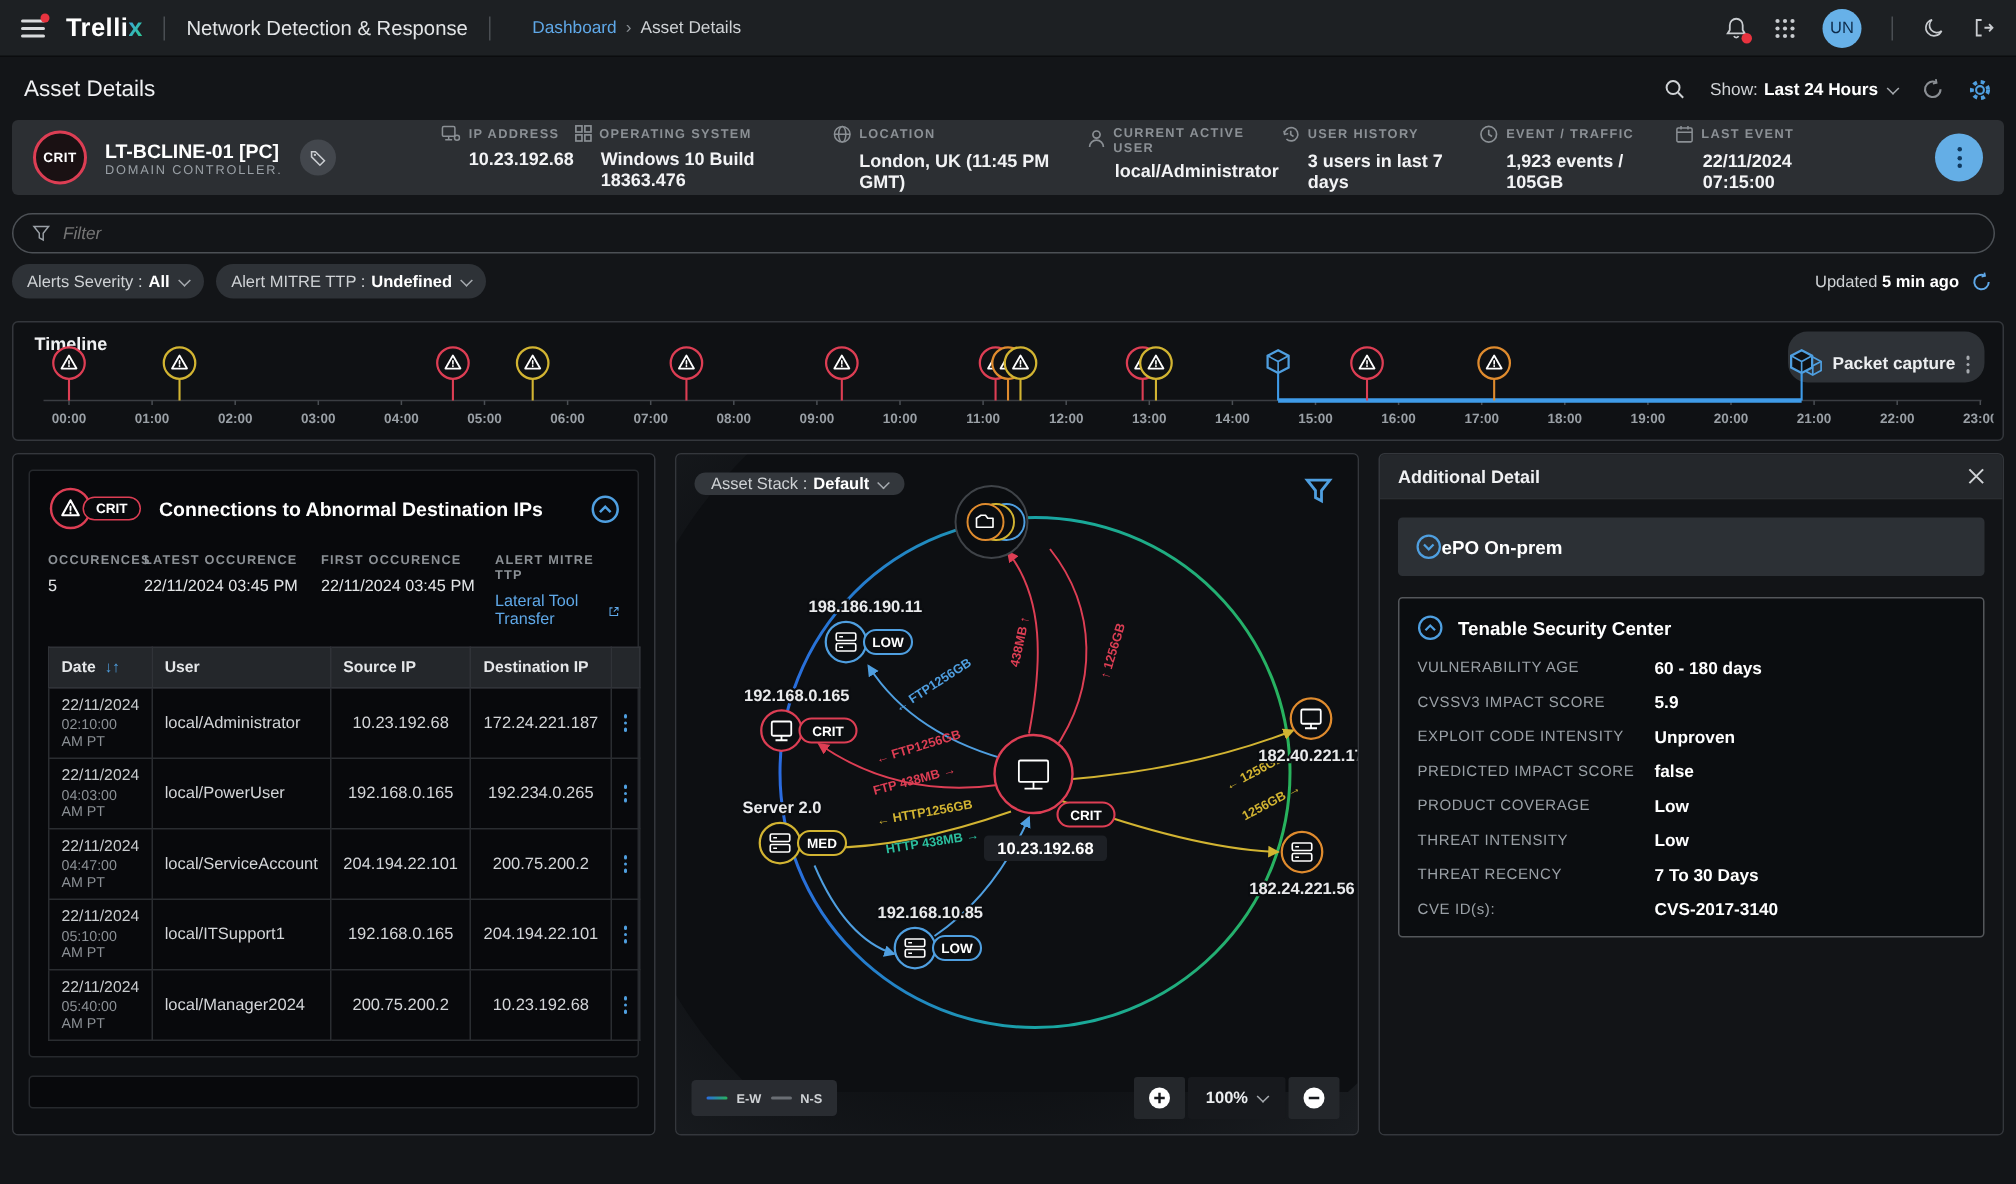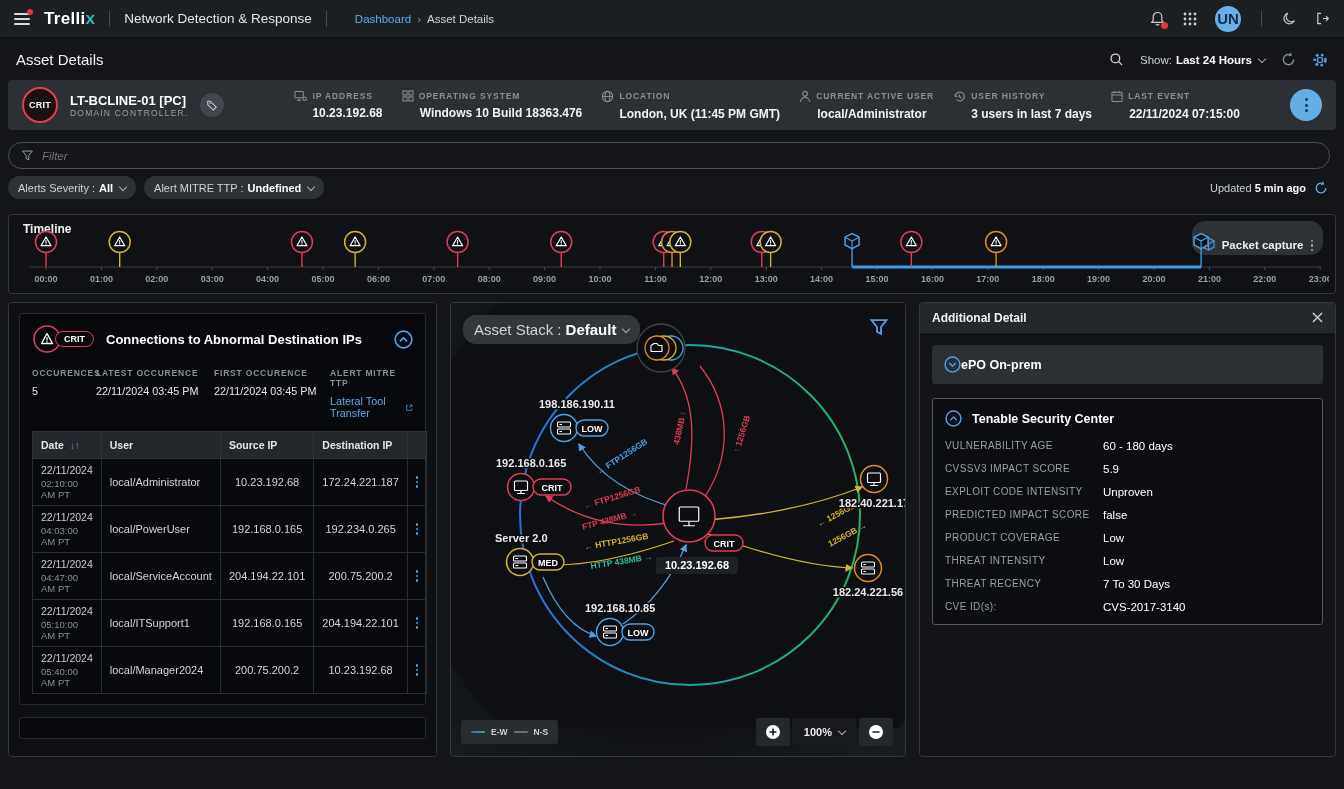--- a/index.html
+++ b/index.html
@@ -19,21 +19,21 @@
   .burger .dot{position:absolute;right:-3px;top:-4px;width:6px;height:6px;border-radius:50%;background:#e8333f}
   .logo{font-weight:bold;font-size:17px;letter-spacing:.3px;margin-left:14px;color:#fff}
   .logo i{font-style:normal;background:linear-gradient(120deg,#3fa0e8,#2bd08a);-webkit-background-clip:text;background-clip:text;color:transparent}
   .navdiv{width:1px;height:16px;background:#4a4e53;margin:0 14px}
   .module{font-size:13.5px;color:#e3e5e7}
   .crumb{font-size:11.5px;margin-left:14px;display:flex;align-items:center;gap:6px}
   .crumb .p{color:var(--link)} .crumb .s{color:#8b9095} .crumb .c{color:#cfd2d5}
   .nav-right{margin-left:auto;display:flex;align-items:center;gap:18px}
   .nicon{position:relative;color:#c9ccd0;display:flex;cursor:pointer}
   .nicon .dot{position:absolute;right:-3px;bottom:-2px;width:7px;height:7px;border-radius:50%;background:#e8333f}
-  .avatar{width:26px;height:26px;border-radius:50%;background:#67b1e8;color:#0d2b4a;font-size:15px;font-weight:bold;display:flex;align-items:center;justify-content:center;cursor:pointer}
+  .avatar{width:26px;height:26px;border-radius:50%;background:#67b1e8;color:#0d2b4a;font-size:11px;font-weight:normal;display:flex;align-items:center;justify-content:center;cursor:pointer}
   
   .phr{display:flex;align-items:center;padding:13px 16px 12px 16px}
   .ptitle{font-size:15px;font-weight:400;color:#f0f1f3}
   .phr-right{margin-left:auto;display:flex;align-items:center;gap:16px}
   .show{font-size:11.5px;color:#cfd2d5;display:flex;align-items:center;cursor:pointer}
   .show b{color:#fff;margin-left:4px}
   .chev{width:6px;height:6px;border-right:1.5px solid #a7abb0;border-bottom:1.5px solid #a7abb0;transform:rotate(45deg);display:inline-block;margin-left:7px;margin-bottom:2px}
   
   .abar{margin:0 8px;background:#2c2f33;border-radius:4px;height:50px;display:flex;align-items:center;padding:0 14px}
   .sevcirc{width:36px;height:36px;border-radius:50%;border:2px solid var(--red);background:#1a1113;color:#fff;font-size:9px;font-weight:bold;display:flex;align-items:center;justify-content:center;letter-spacing:.3px}
@@ -50,21 +50,21 @@
   .finput{margin:12px 14px 0 8px;height:27px;border:1px solid #4c5055;border-radius:14px;display:flex;align-items:center;padding:0 12px;gap:8px;color:#9aa0a6}
   .finput input{background:transparent;border:none;outline:none;color:#d7d9db;font-style:italic;font-size:11.5px;flex:1;font-family:"Liberation Sans",sans-serif}
   .pillrow{display:flex;align-items:center;margin:7px 16px 0 8px;gap:8px}
   .fpill{background:var(--chip);border-radius:12px;height:23px;display:flex;align-items:center;padding:0 10px;font-size:11px;color:#cfd2d5;cursor:pointer}
   .fpill b{color:#fff;margin-left:4px}
   .updated{margin-left:auto;font-size:11px;color:#cfd2d5;display:flex;align-items:center;gap:8px}
   .updated b{color:#fff}
   
   .tpanel{margin:15px 8px 0 8px;border:1px solid var(--pborder);border-radius:4px;background:#0f1114;height:80px;position:relative}
   .ttitle{position:absolute;left:14px;top:7px;font-size:12px;font-weight:bold;color:#f0f1f3}
-  .pcap{position:absolute;right:12px;top:6px;background:var(--chip);border-radius:13px;height:34px;display:flex;align-items:flex-end;gap:7px;padding:4px 10px;font-size:11.5px;font-weight:bold;color:#eceef0;cursor:pointer}
+  .pcap{position:absolute;right:12px;top:6px;background:var(--chip);border-radius:13px;height:34px;display:flex;align-items:flex-start;gap:7px;padding:16px 10px;font-size:11.5px;font-weight:bold;color:#eceef0;cursor:pointer}
   .kebab{display:flex;flex-direction:column;gap:2px}
   .kebab i{width:2.5px;height:2.5px;border-radius:50%;background:#a7abb0}
   
   .cols{display:grid;grid-template-columns:429px 456px 1fr;gap:13px;margin:8px 8px 0 8px;height:455px}
   .panel{border:1px solid var(--pborder);border-radius:4px;background:var(--panel);overflow:hidden;display:flex;flex-direction:column}
   .phead{height:30px;background:var(--phead);display:flex;align-items:center;padding:0 12px;border-bottom:1px solid #2a2d31;flex:none}
   .phead .tt{font-size:12px;font-weight:bold;color:#f0f1f3}
   .phead .icons{margin-left:auto;display:flex;align-items:center;gap:14px;color:#cfd2d5}
   .cntpill{border:1px solid var(--blue);border-radius:10px;font-size:10px;font-weight:bold;color:#e8eaec;padding:2px 9px;margin-left:9px}
   
@@ -81,40 +81,40 @@
   .mitre{color:var(--link);display:flex;align-items:center;gap:5px;font-size:10.8px;margin-top:7px;cursor:pointer}
   table.atbl{width:100%;border-collapse:collapse;margin-top:12px;font-size:11px}
   .atbl th{background:var(--phead);color:#e4e6e8;font-size:10.5px;font-weight:bold;text-align:left;padding:7px 8px;border:1px solid #303338}
   .atbl td{padding:5px 8px;border:1px solid #2a2d31;color:#d3d5d8}
   .atbl .d1{font-size:10.5px;color:#c8cbce}.atbl .d2{font-size:9.5px;color:#8b9095;margin-top:2px}
   .sort{color:var(--blue);font-size:10px;margin-left:6px}
   .rowkebab{display:flex;flex-direction:column;gap:2px;align-items:center;cursor:pointer}
   .rowkebab i{width:2.5px;height:2.5px;border-radius:50%;background:var(--blue)}
   
   .mapbody{position:relative;flex:1;background:radial-gradient(circle at 45% 45%,#0d0f12 55%,#1a1d21 100%)}
-  .stackpill{position:absolute;top:12px;left:12px;background:#33373c;border-radius:13px;height:29px;display:flex;align-items:center;padding:0 11px;font-size:15px;color:#cfd2d5;cursor:pointer;z-index:3}
+  .stackpill{position:absolute;top:12px;left:12px;background:#33373c;border-radius:13px;height:15px;display:flex;align-items:center;padding:0 11px;font-size:11px;color:#cfd2d5;cursor:pointer;z-index:3}
   .stackpill b{color:#fff;margin-left:4px}
   .mapfunnel{position:absolute;top:14px;right:16px;color:var(--blue);z-index:3;cursor:pointer}
   .maplegend{position:absolute;left:10px;bottom:12px;background:#292c31;border-radius:3px;height:24px;display:flex;align-items:center;gap:6px;padding:0 10px;font-size:8.5px;font-weight:bold;color:#cfd2d5;z-index:3;cursor:pointer}
   .lsw{width:14px;height:2.5px;border-radius:2px}
   .lsw.ew{background:linear-gradient(90deg,#2a6be0,#28b35c)}
   .lsw.ns{background:#6a6e74}
   .zoomctl{position:absolute;right:12px;bottom:10px;display:flex;gap:2px;z-index:3}
   .zbtn{background:#24272b;width:34px;height:28px;display:flex;align-items:center;justify-content:center;cursor:pointer;border-radius:2px}
   .zval{background:#17191d;height:28px;display:flex;align-items:center;padding:0 12px;font-size:11px;font-weight:bold;color:#eceef0;cursor:pointer;border-radius:2px}
   
   .dbody{padding:12px;background:#121417;flex:1}
   .dsec{border-radius:3px;margin-bottom:14px}
   .dsec.flat{background:#2c3035;padding:11px 12px;display:flex;align-items:center;cursor:pointer}
   .dsec.framed{border:1px solid #54575b;background:#0b0d10;padding:11px 12px}
   .dsec .st{font-size:12.5px;font-weight:bold;color:#fff}
   .dsechead{display:flex;align-items:center;gap:10px;cursor:pointer}
   .drows{margin-top:13px;display:grid;grid-template-columns:158px 1fr;row-gap:11px}
   .drows .dl{font-size:10px;color:#9aa0a6;letter-spacing:.4px}
-  .drows .dv{font-size:11.5px;font-weight:normal;color:#fff}
+  .drows .dv{font-size:11.5px;font-weight:bold;color:#fff}
   .x{cursor:pointer}
 </style>
 </head>
 <body>
 
 <div class="nav">
   <div class="burger">
       <span></span>
       <span></span>
       <span></span>
@@ -264,20 +264,32 @@
           <span>
             <svg width="13" height="13" viewBox="0 0 14 14" fill="none" stroke="#8b9095" stroke-width="1.2">
               <path d="M2.5 7 a4.8 4.8 0 1 1 1.4 3.4"></path>
               <path d="M2 4.5 L2.6 7.2 L5.2 6.6" stroke-width="1"></path>
               <path d="M7 4.5 V7.3 L9 8.6"></path>
             </svg>
           </span>
           <span>USER HISTORY</span>
         </div>
         <div class="v">3 users in last 7 days</div>
+      </div>
+      <div class="afield">
+        <div class="lr">
+          <span>
+            <svg width="13" height="13" viewBox="0 0 14 14" fill="none" stroke="#8b9095" stroke-width="1.2">
+              <circle cx="7" cy="7" r="5.6"></circle>
+              <path d="M7 3.8 V7.2 L9.4 8.6"></path>
+            </svg>
+          </span>
+          <span>EVENT / TRAFFIC</span>
+        </div>
+        <div class="v">1,923 events / 105GB</div>
       </div>
       <div class="afield">
         <div class="lr">
           <span>
             <svg width="12" height="13" viewBox="0 0 13 14" fill="none" stroke="#8b9095" stroke-width="1.1">
               <rect x="1" y="2.5" width="11" height="10" rx="1"></rect>
               <path d="M1 5.5 H12 M4 1 V3.5 M9 1 V3.5"></path>
             </svg>
           </span>
           <span>LAST EVENT</span>

